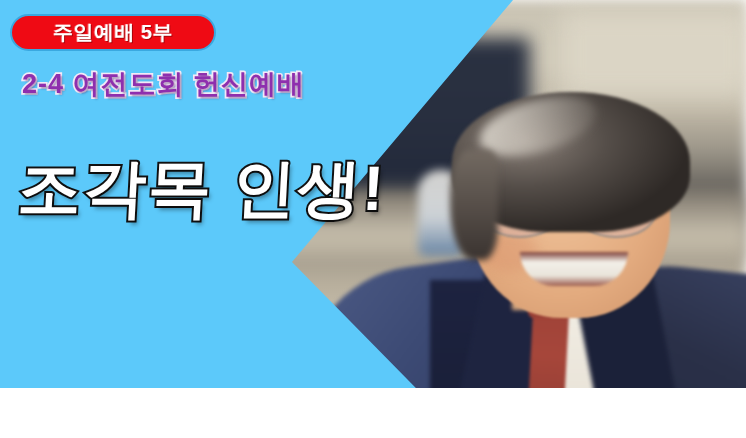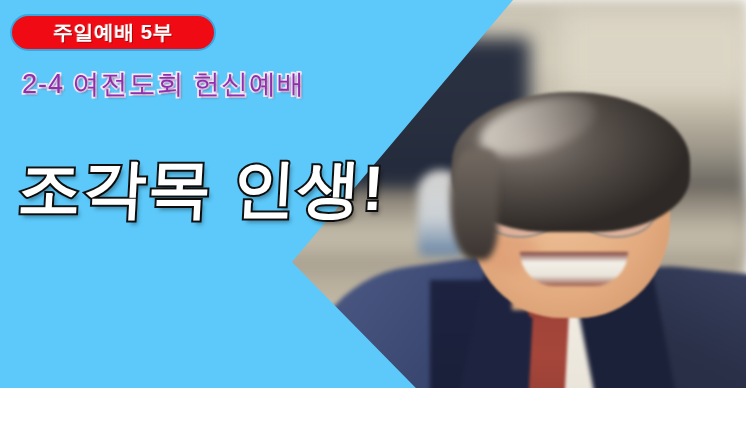--- a/index.html
+++ b/index.html
@@ -331,21 +331,21 @@
       1px 1px 0 rgba(120,0,0,.6),
       -1px 0 0 rgba(255,255,255,.35);
     white-space: nowrap;
   }
 
   .subtitle {
     position: absolute;
     left: 22px;
     top: 66px;
     font-size: 27px;
-    font-weight: normal;
+    font-weight: bold;
     color: #8e2fae;
     letter-spacing: 1px;
     white-space: nowrap;
     -webkit-text-stroke: 3.4px #f3e9f7;
     paint-order: stroke fill;
     text-shadow: 2px 2px 2px rgba(60,10,80,.35);
   }
 
   .main-title {
     position: absolute;

